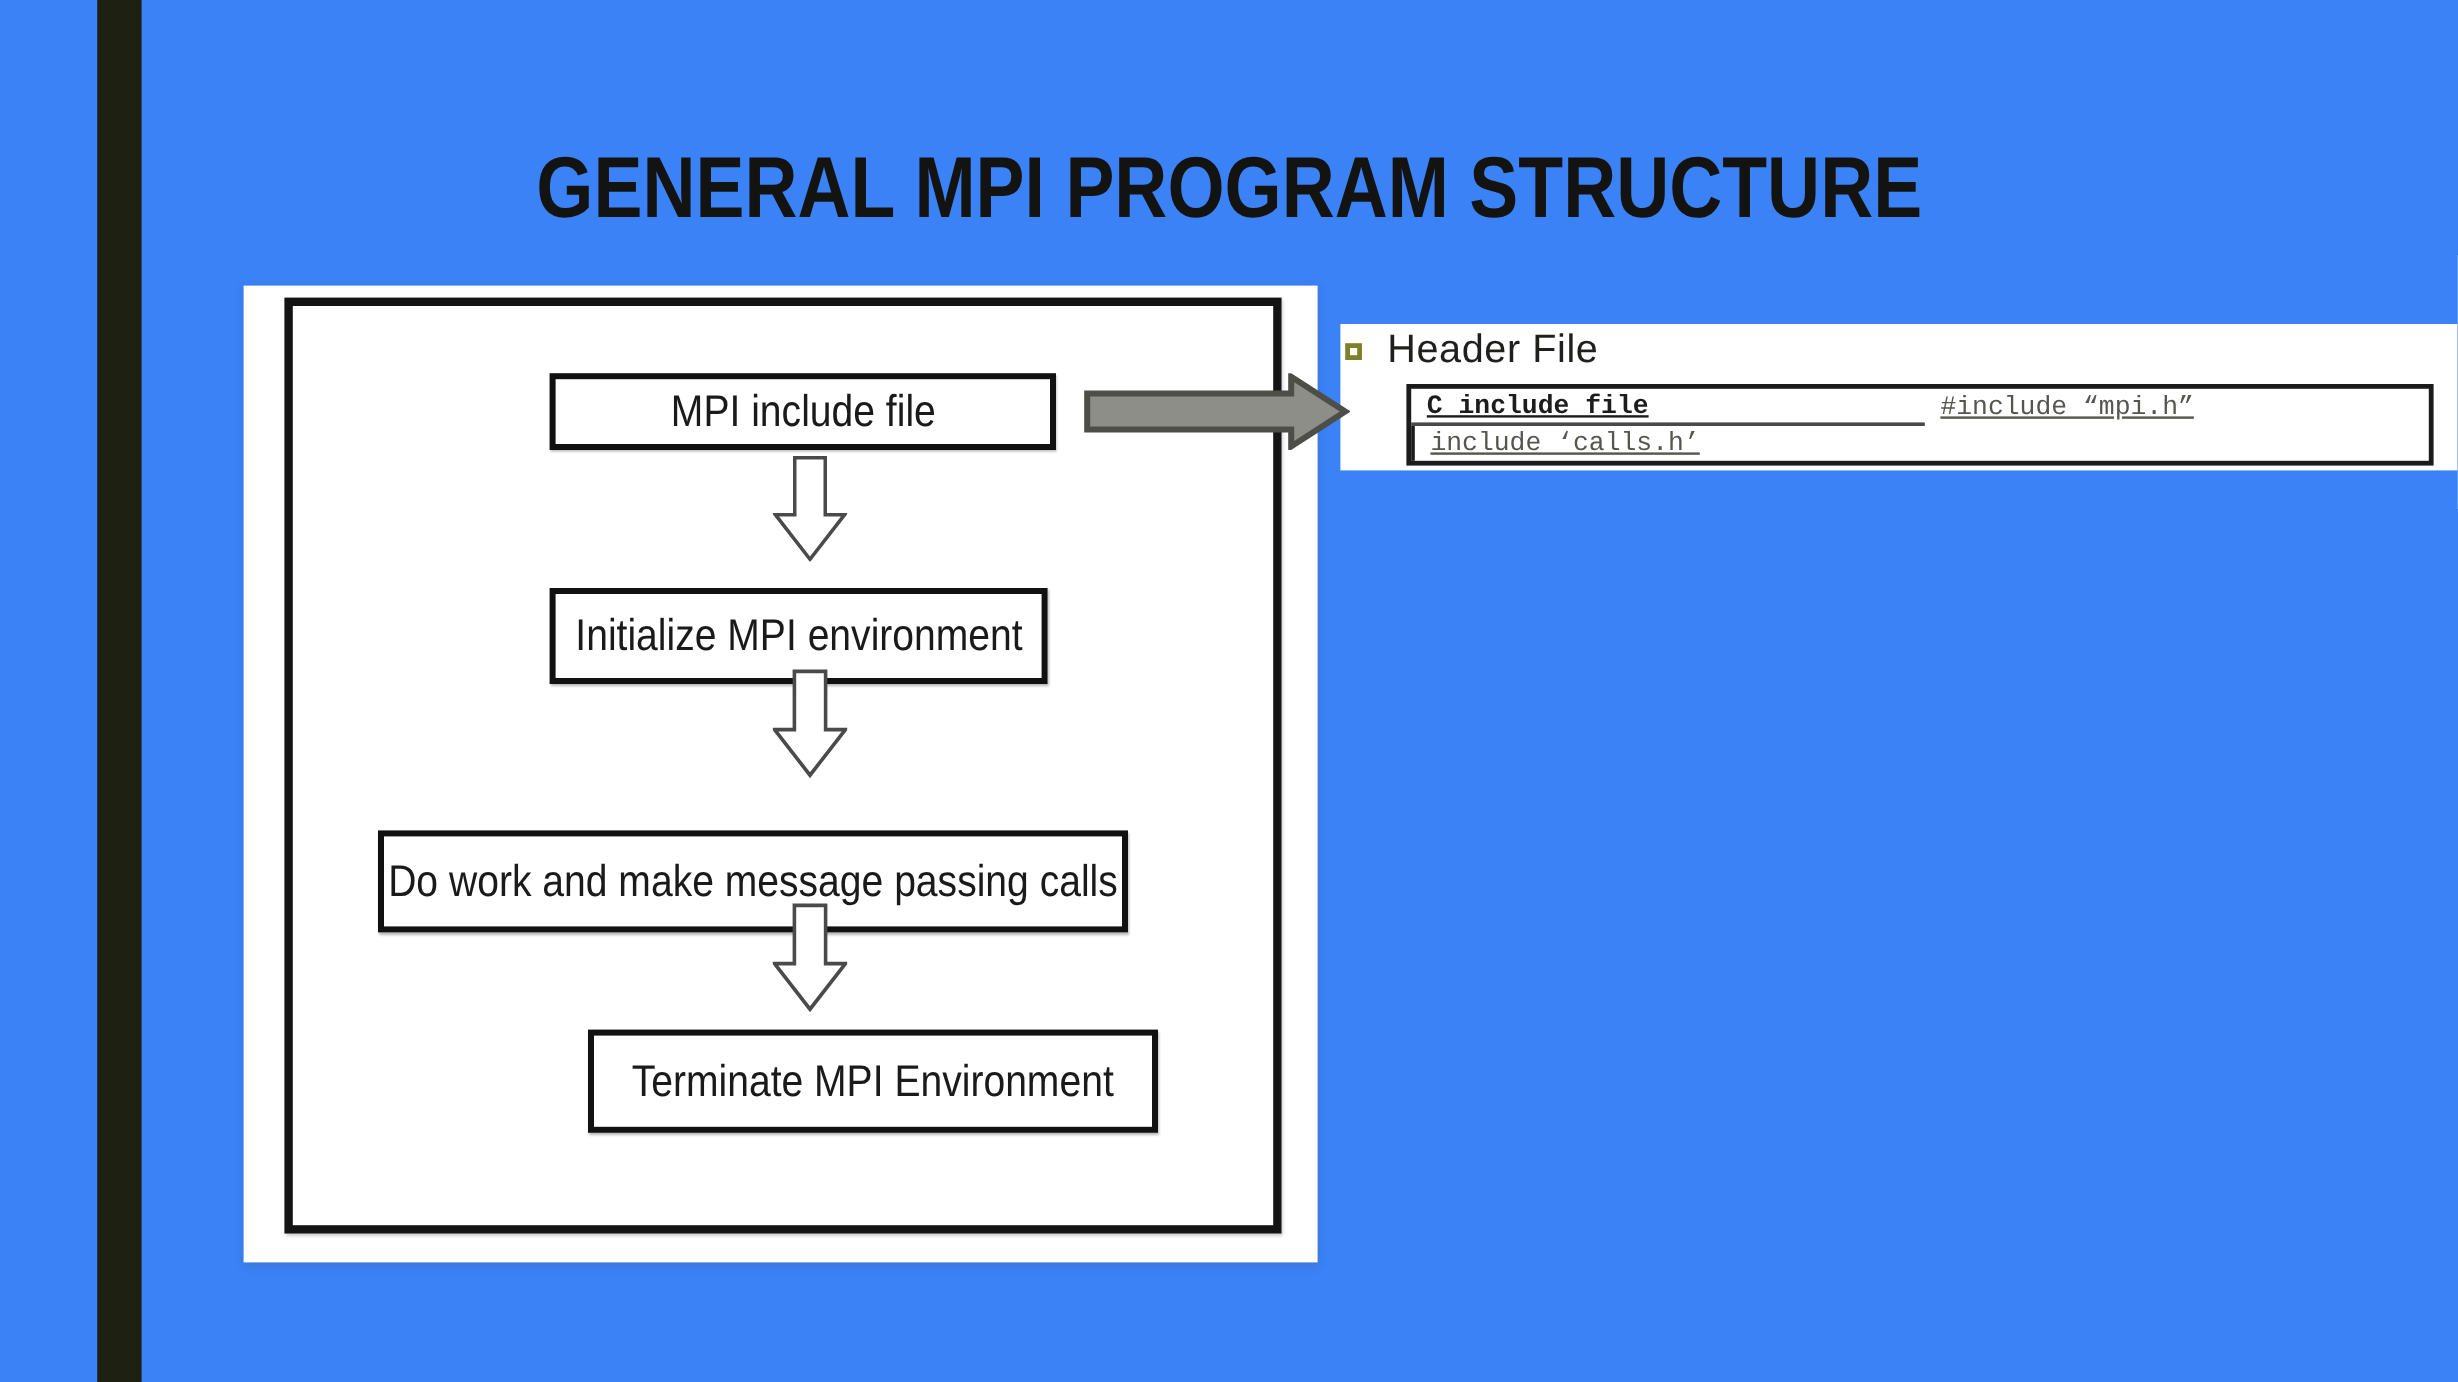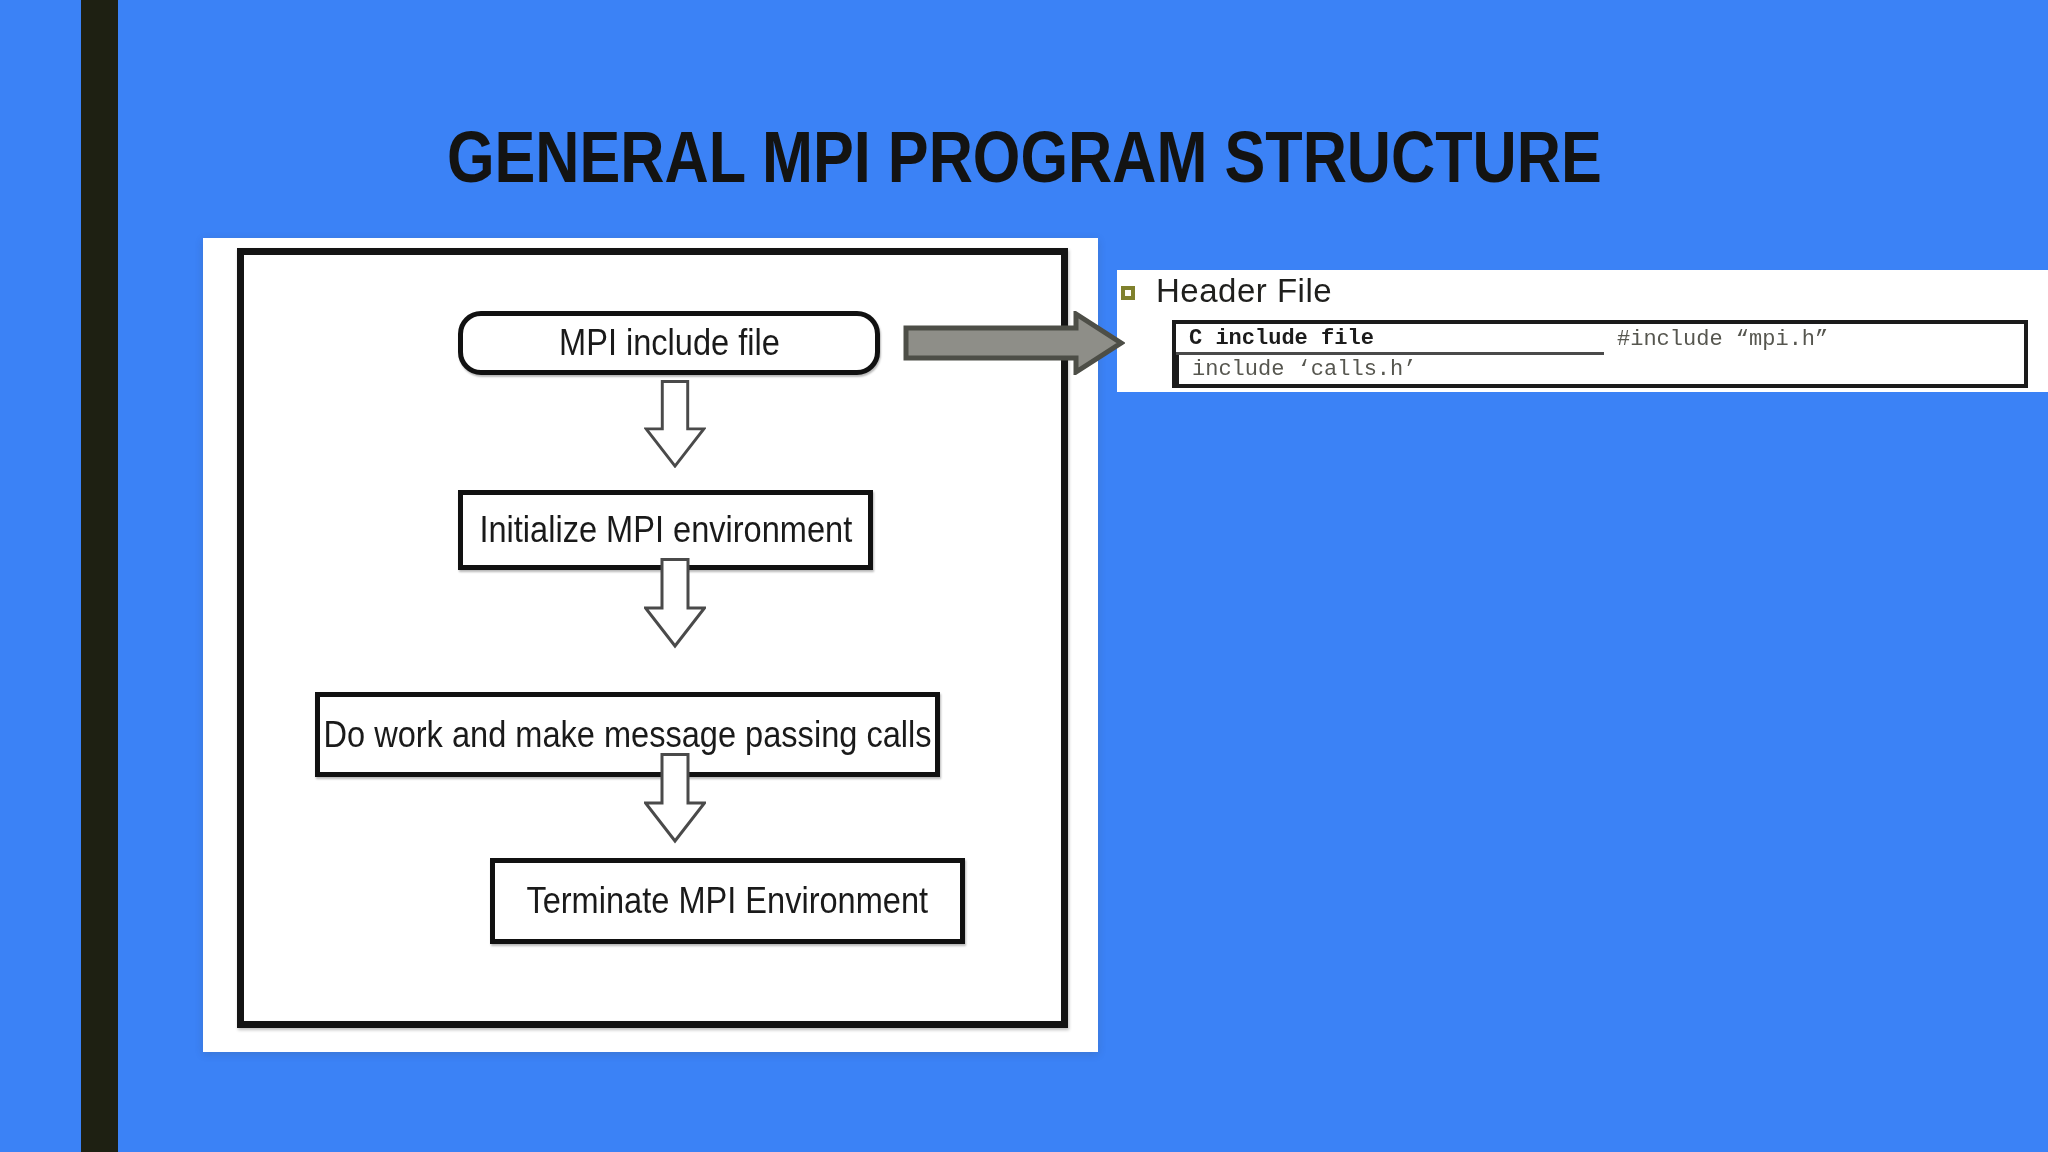--- a/index.html
+++ b/index.html
@@ -65,21 +65,21 @@
     justify-content: center;
     box-shadow: 1px 2px 2px rgba(0,0,0,0.28);
   }
   .flow-box span {
     font-size: 37px;
     color: #1A1A1A;
     white-space: nowrap;
     transform: scaleX(0.88);
     transform-origin: center;
   }
-  .box-1 { left: 458px; top: 311px; width: 422px; height: 64px; border-radius: 23px; }
+  .box-1 { left: 458px; top: 311px; width: 422px; height: 64px; }
   .box-2 { left: 458px; top: 490px; width: 415px; height: 80px; }
   .box-3 { left: 315px; top: 692px; width: 625px; height: 85px; }
   .box-4 { left: 458px; top: 858px; width: 475px; height: 86px; margin-left: 32px; }
 
   .down-arrow { position: absolute; width: 62px; }
   .down-arrow-1 { left: 644px; top: 380px; height: 88px; }
   .down-arrow-2 { left: 644px; top: 557px; height: 92px; }
   .down-arrow-3 { left: 644px; top: 752px; height: 92px; }
 
   .right-arrow {
@@ -123,20 +123,21 @@
     grid-template-columns: 428px 1fr;
     grid-template-rows: 31px 1fr;
     font-family: "Liberation Mono", "DejaVu Sans Mono", monospace;
   }
   .include-table .cell {
     padding-left: 13px;
     display: flex;
     align-items: center;
     white-space: nowrap;
     overflow: hidden;
+    text-decoration: underline;
   }
   .include-table .th {
     font-weight: 700;
     font-size: 22px;
     color: #1C1C1C;
     border-bottom: 3px solid #4A4A4A;
   }
   .include-table .td {
     font-size: 22px;
     color: #56564F;

